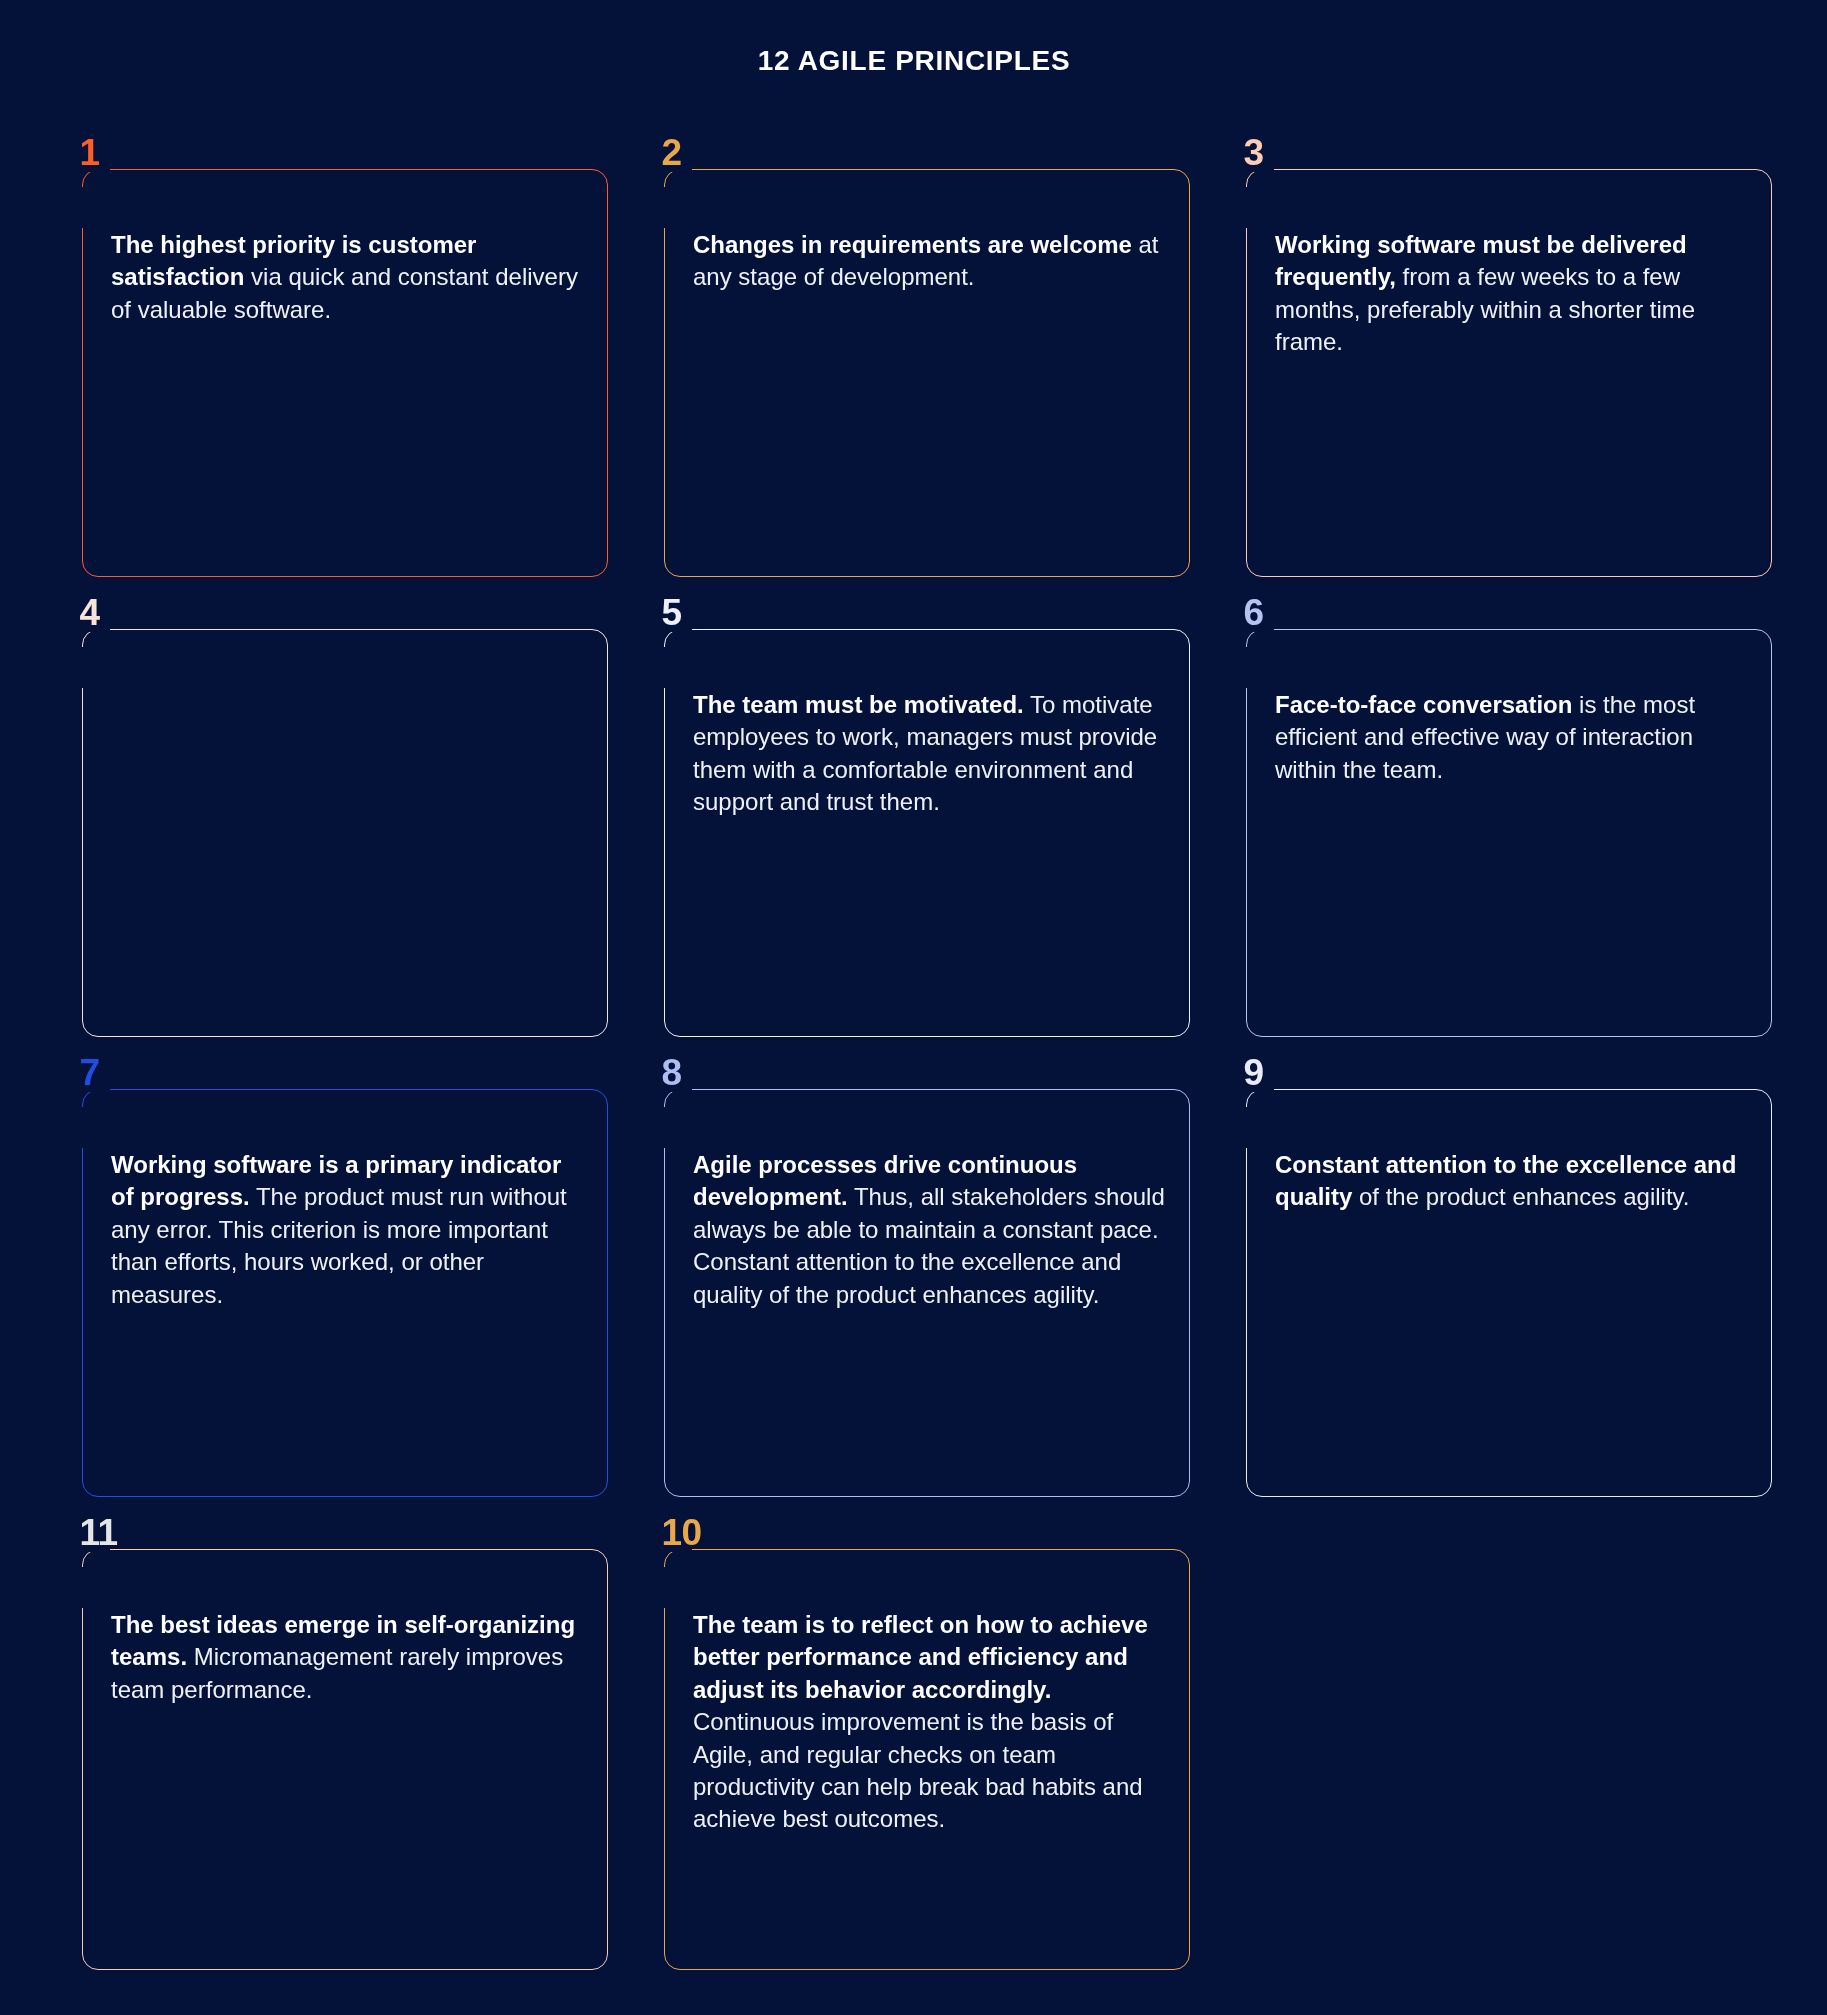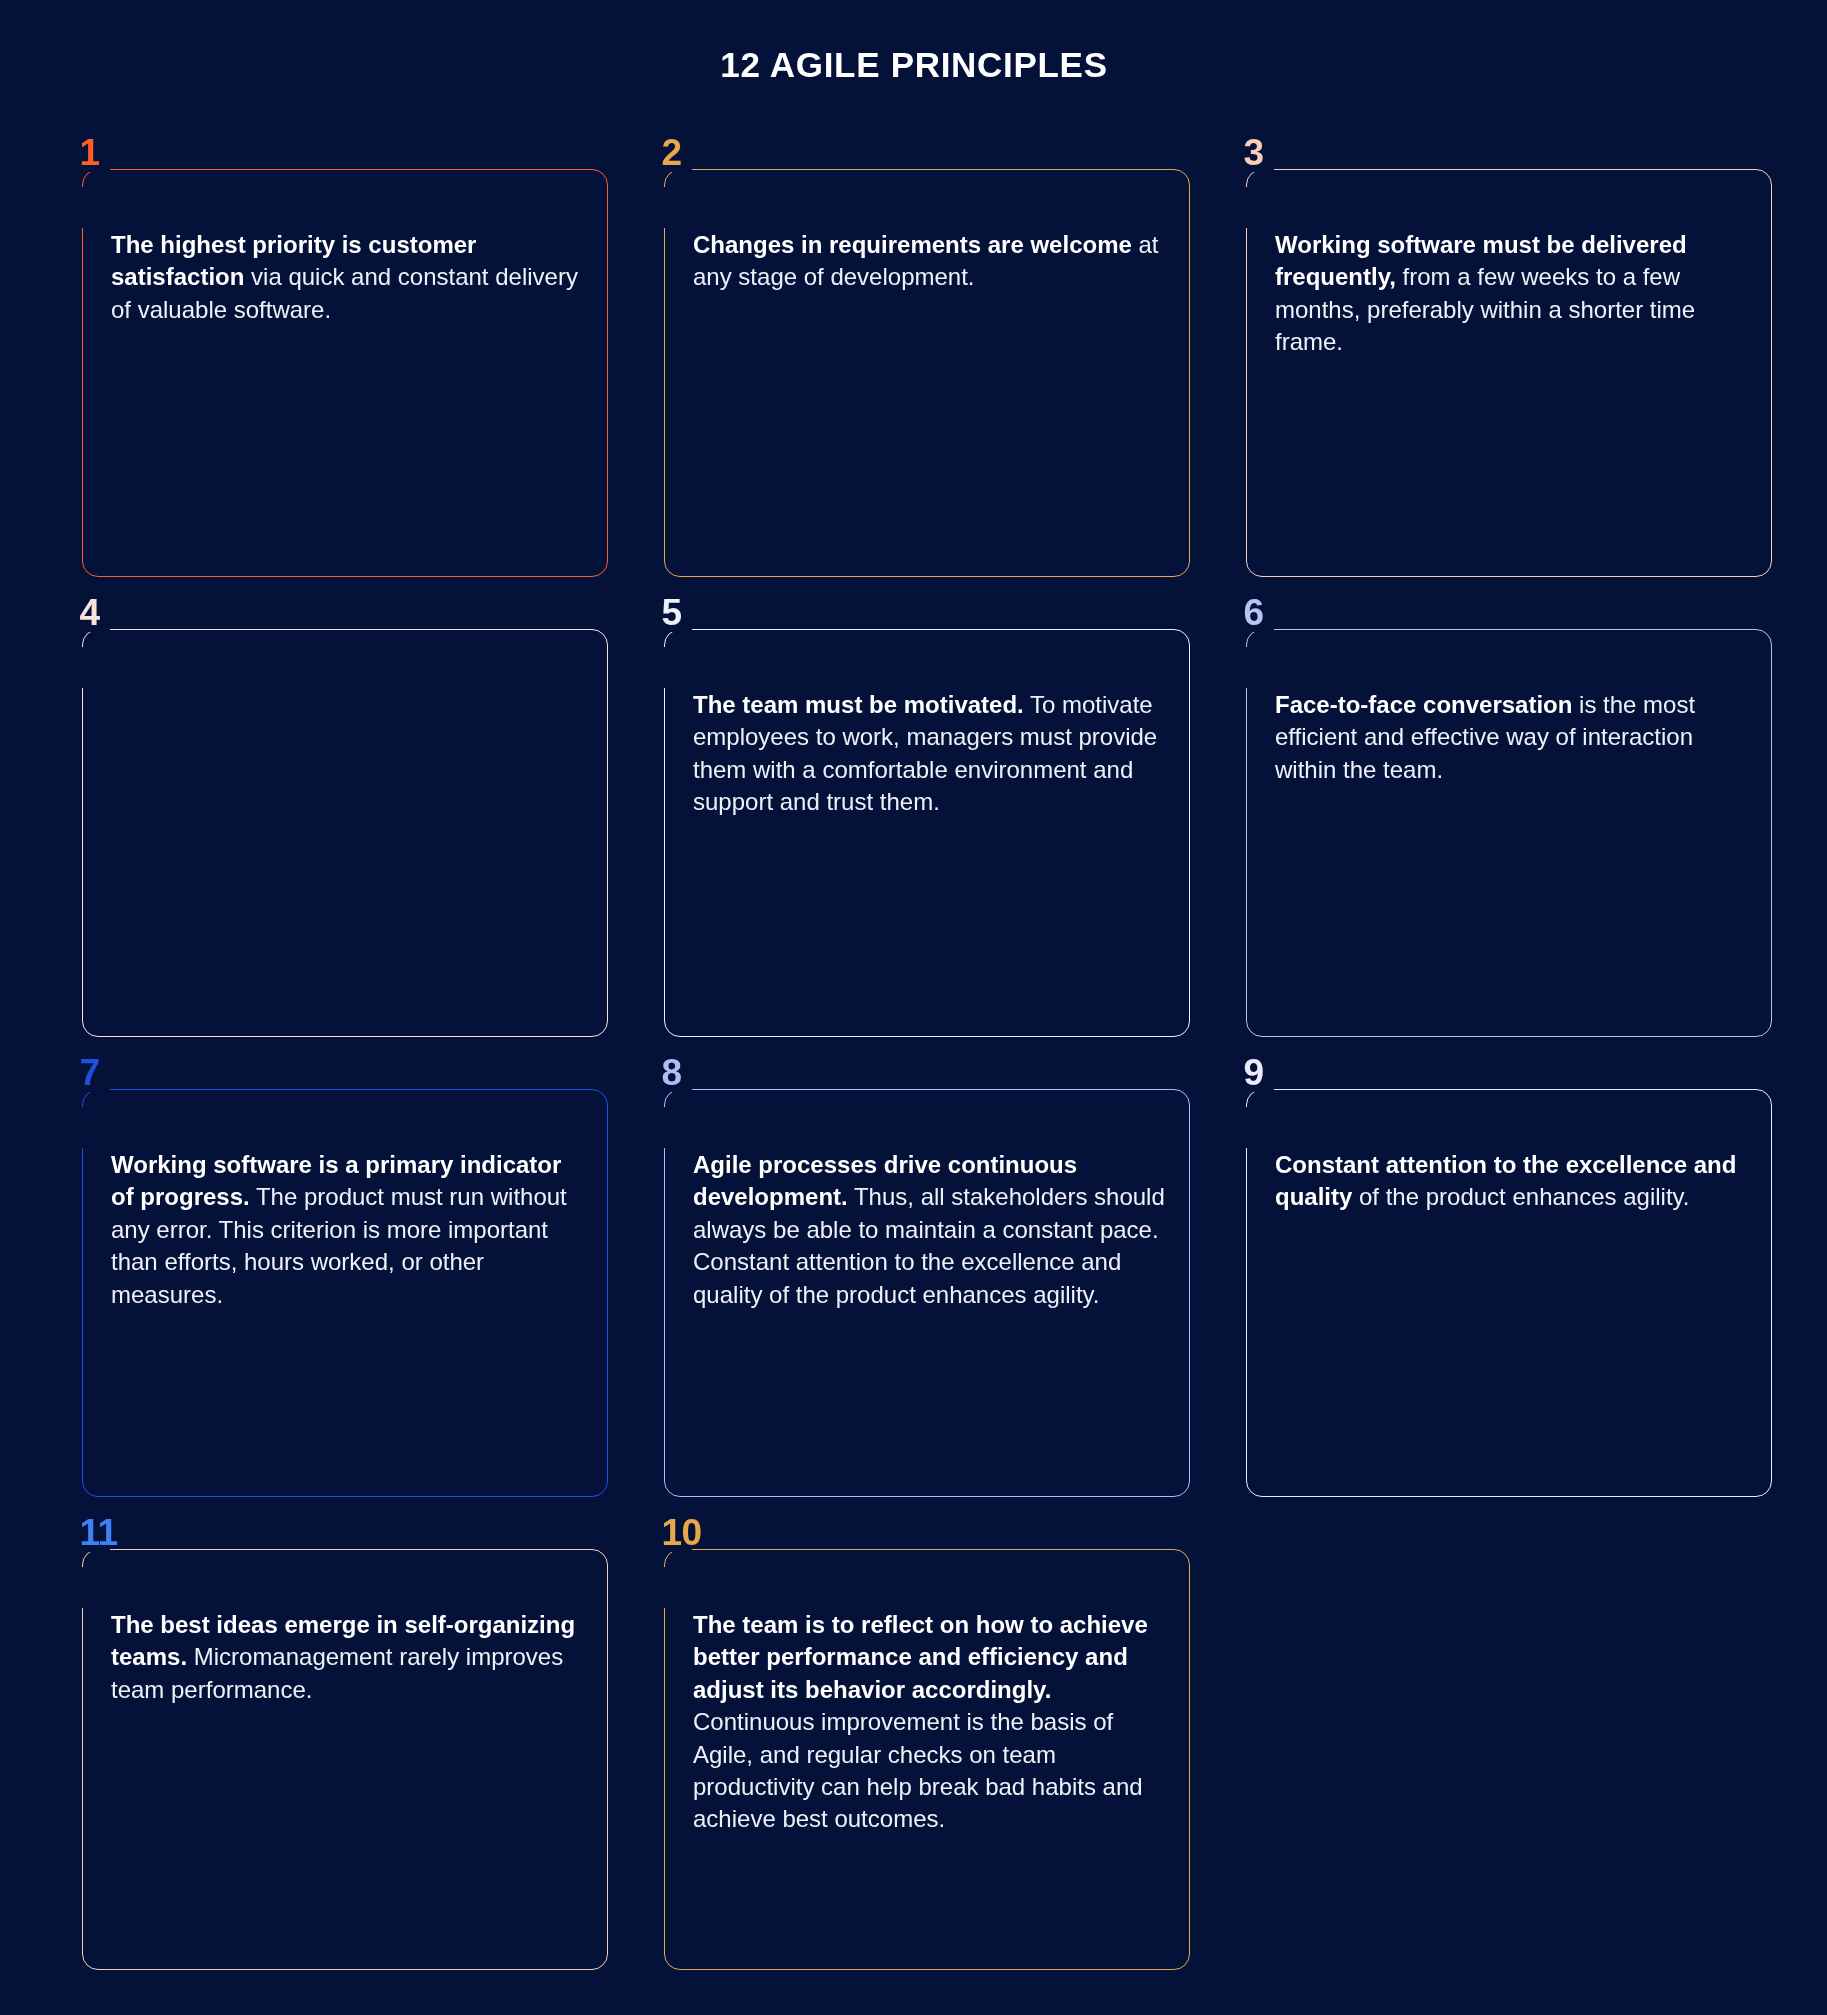--- a/index.html
+++ b/index.html
@@ -18,21 +18,21 @@
     background:#04123a;
     box-sizing:border-box;
   }
   .page-title{
     position:absolute;
     top:45px;
     left:0;
     width:1828px;
     text-align:center;
     color:#ffffff;
-    font-size:35px;
+    font-size:28px;
     font-weight:bold;
     letter-spacing:0.7px;
     font-family:"Liberation Sans", sans-serif;
   }
 
   .grid{
     position:absolute;
     top:154px;
     left:82px;
     width:1668px;
@@ -186,21 +186,21 @@
       <div class="box" style="color: rgb(233, 236, 248); --bg: #04123a;"></div>
       <div class="num" style="color:#e9ecf8">9</div>
       <div class="body" style="color: rgb(238, 242, 248);">
         <b style="color: rgb(255, 255, 255);">Constant attention to the excellence and quality</b><span> of the product enhances agility.</span>
       </div>
     </div>
 
 
     <div class="card r4">
       <div class="box" style="color: rgb(251, 203, 178); --bg: #04123a;"></div>
-      <div class="num" style="color:#3b82f6">11</div>
+      <div class="num" style="color:#e5e5e5">11</div>
       <div class="body" style="color: rgb(238, 242, 248);">
         <b style="color: rgb(255, 255, 255);">The best ideas emerge in self-organizing teams.</b><span> Micromanagement rarely improves team performance.</span>
       </div>
     </div>
 
     <div class="card r4">
       <div class="box" style="color: rgb(232, 167, 74); --bg: #04123a;"></div>
       <div class="num" style="color:#e8a74a">10</div>
       <div class="body" style="color: rgb(238, 242, 248);">
         <b style="color: rgb(255, 255, 255);">The team is to reflect on how to achieve better performance and efficiency and adjust its behavior accordingly.</b><span> Continuous improvement is the basis of Agile, and regular checks on team productivity can help break bad habits and achieve best outcomes.</span>

